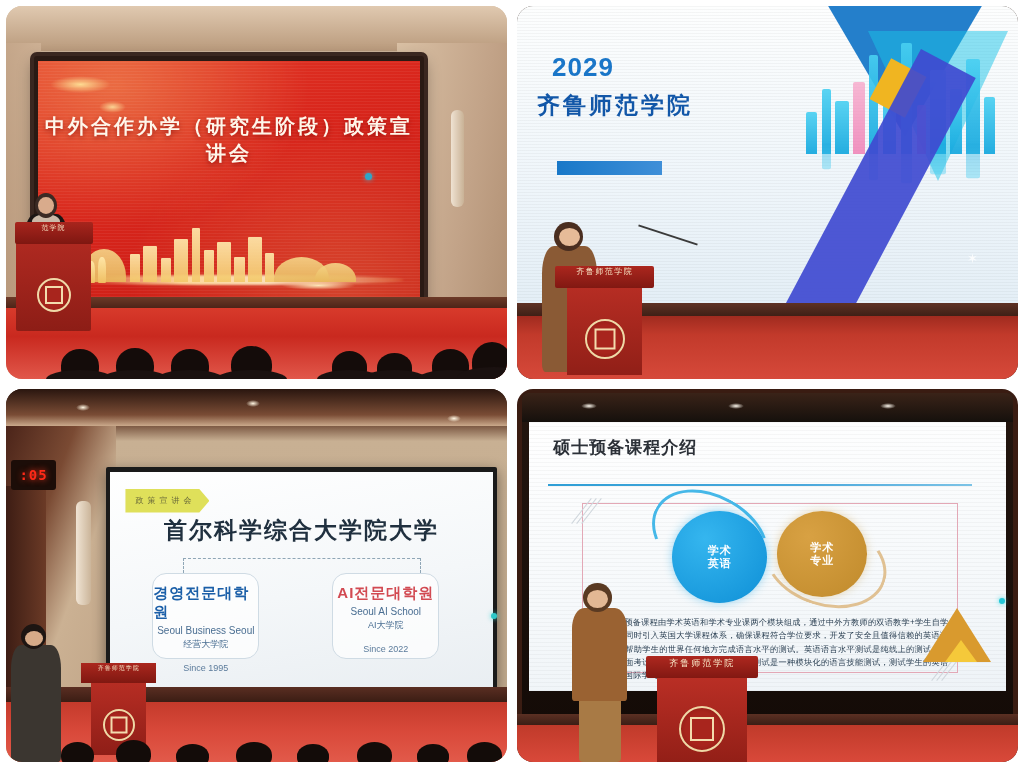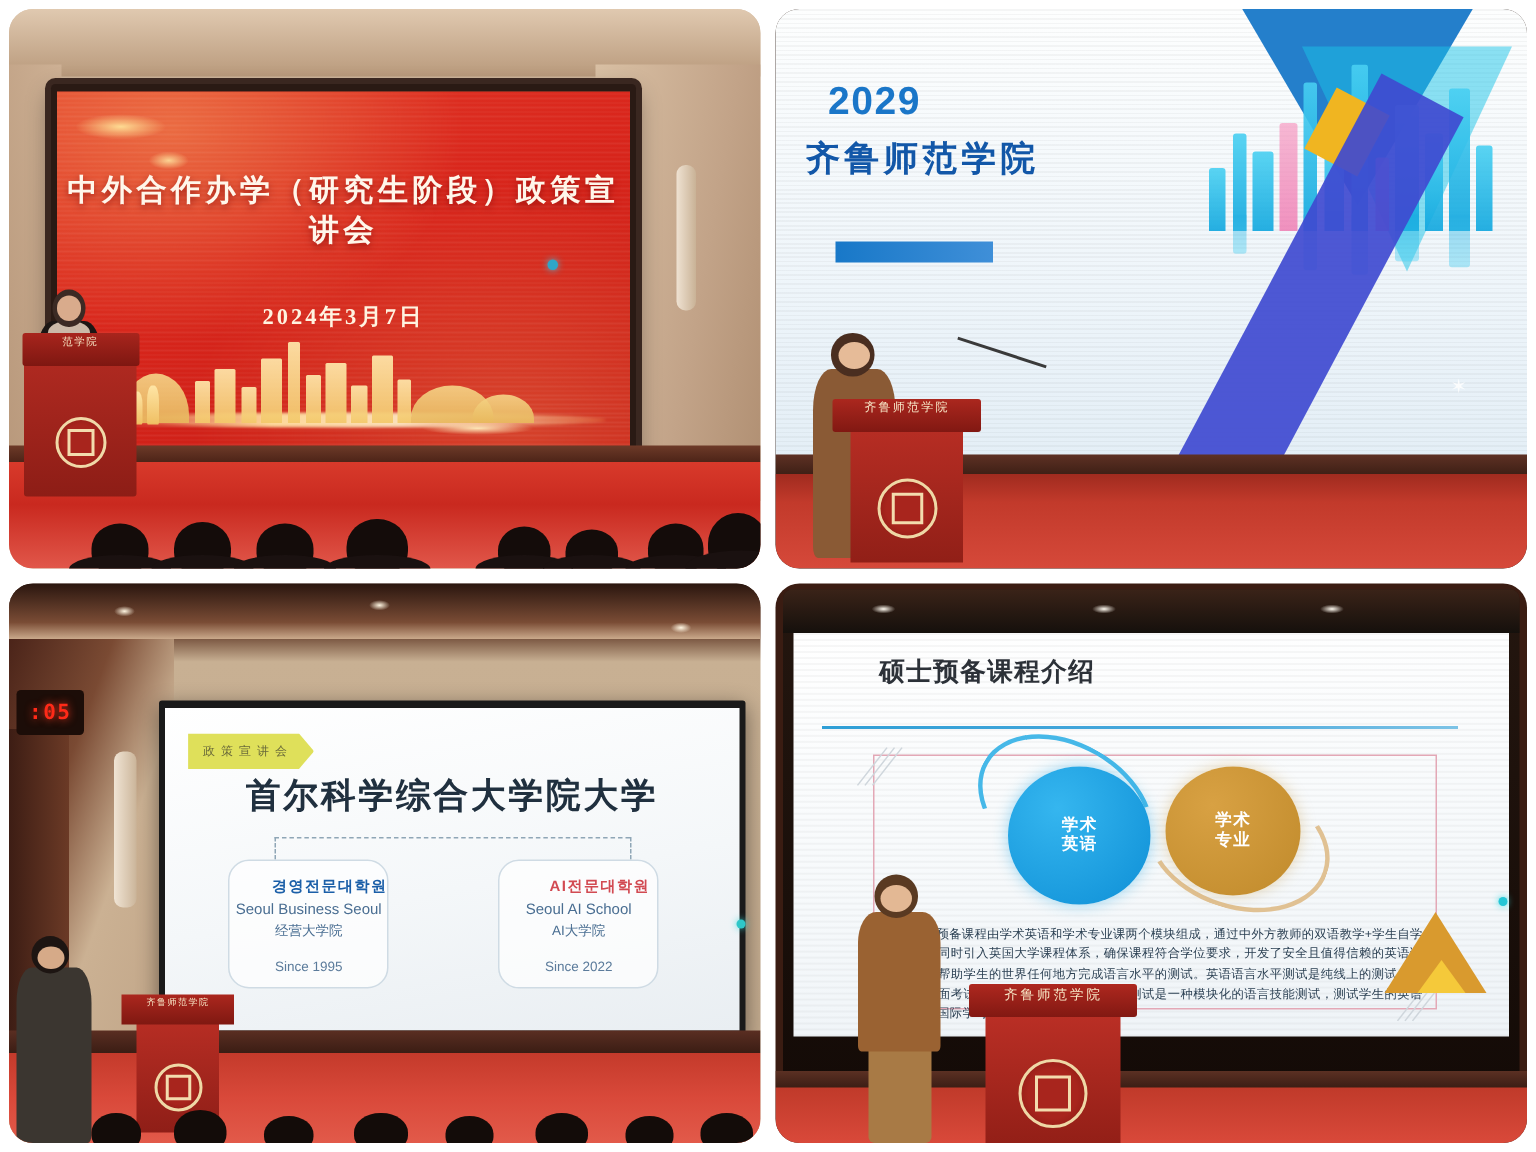--- a/index.html
+++ b/index.html
@@ -156,21 +156,21 @@
     display:flex;align-items:center;color:#6b6b3a;font-size:8px;letter-spacing:4px;
     font-family:"Liberation Serif",serif;
     background:#dfe05a;clip-path:polygon(0 0,88% 0,100% 50%,88% 100%,0 100%);}
   .p3 .bigTitle{position:absolute;left:0;right:0;top:20%;text-align:center;
     color:#20303f;font-weight:700;font-size:23px;letter-spacing:2px;}
   .p3 .connH{position:absolute;left:19%;right:19%;top:40%;height:0;border-top:1px dashed #8fa6b6;}
   .p3 .connV{position:absolute;top:40%;height:7%;width:0;border-left:1px dashed #8fa6b6;}
   .p3 .card{position:absolute;top:47%;width:28%;height:40%;
     border:1px solid #cfdbe4;border-radius:14px;background:rgba(255,255,255,.7);
     display:flex;flex-direction:column;align-items:center;justify-content:flex-start;padding-top:10px;box-sizing:border-box;}
-  .p3 .cardKo{font-weight:700;font-size:10px;letter-spacing:1px;margin-left:28px;}
+  .p3 .cardKo{font-weight:700;font-size:15px;letter-spacing:1px;}
   .p3 .cardEn{font-size:10px;margin-top:3px;color:#4a6e92;}
   .p3 .cardZh{font-size:9px;margin-top:2px;color:#4a6e92;}
   .p3 .cardSince{font-size:9px;margin-top:12px;color:#5b7b9b;}
   .p3 .card.blue .cardKo{color:#1b5fa8;}
   .p3 .card.red .cardKo{color:#d24a52;}
   .p3 .stage{position:absolute;left:0;bottom:0;width:100%;height:16%;
     background:linear-gradient(180deg,#c43a2b 0%,#d9493a 50%,#e25a4a 100%);}
   .p3 .stageEdge{position:absolute;left:0;bottom:16%;width:100%;height:4%;
     background:linear-gradient(180deg,#5a2e22,#3b1d14);}
   .p3 .podium{position:absolute;left:17%;bottom:2%;width:11%;height:22%;
@@ -198,21 +198,21 @@
     background:linear-gradient(180deg,#24160f,#140b07);border-radius:6px;}
   .p4 .bezelTop{position:absolute;left:0;top:0;width:100%;height:9%;
     background:linear-gradient(180deg,#3a2318,#15100c);border-radius:6px 6px 0 0;}
   .p4 .spot{position:absolute;top:3%;width:16px;height:6px;border-radius:50%;
     background:radial-gradient(ellipse,#fffaf0,rgba(255,245,225,0) 70%);}
   .p4 .screen{position:absolute;left:1.5%;top:9%;width:97%;height:82%;
     background:
       repeating-linear-gradient(0deg,rgba(0,0,0,.03) 0 1px,rgba(0,0,0,0) 1px 4px),
       linear-gradient(175deg,#ffffff,#f6f9fb 60%,#eef3f7);overflow:hidden;}
   .p4 .slideTitle{position:absolute;left:5%;top:5%;color:#2c3138;font-weight:700;
-    font-size:17px;letter-spacing:1px;margin-left:33px;}
+    font-size:17px;letter-spacing:1px;}
   .p4 .rule{position:absolute;left:4%;right:7%;top:23%;height:2px;
     background:linear-gradient(90deg,#2f9fd6,#4aa8dc 60%,#7cc3e6);}
   .p4 .frame{position:absolute;left:11%;top:30%;right:10%;bottom:7%;
     border:1px solid #e3a8b6;}
   .p4 .hatch{position:absolute;width:26px;height:26px;}
   .p4 .hatch i{position:absolute;width:1px;height:32px;background:#cfd6dc;transform:rotate(38deg);}
   .p4 .circ{position:absolute;border-radius:50%;display:flex;align-items:center;justify-content:center;
     color:#fff;font-weight:700;font-size:11px;line-height:1.15;text-align:center;letter-spacing:1px;}
   .p4 .circBlue{left:30%;top:33%;width:20%;height:34%;
     background:radial-gradient(circle at 35% 30%,#35b6ef,#0e8fd6);
@@ -268,21 +268,20 @@
     <div class="wallL"></div>
     <div class="wallR"></div>
     <div class="vent"></div>
 
     <div class="screenFrame">
       <div class="screen">
         <div class="glow1"></div>
         <div class="glow2"></div>
 
         <div class="t1">中外合作办学（研究生阶段）政策宣讲会</div>
-        <div class="t3">2024年3月7日</div>
 
         <div class="skyline">
           <div class="wave"></div>
           <div class="sunglow"></div>
           <div class="hill" style="left:6%;width:13%;height:52%"></div>
           <div class="hill" style="left:62%;width:16%;height:40%"></div>
           <div class="hill" style="left:74%;width:12%;height:30%"></div>
           <div class="bld" style="left:20%;width:3%;height:44%"></div>
           <div class="bld" style="left:24%;width:4%;height:56%"></div>
           <div class="bld" style="left:29%;width:3%;height:38%"></div>

